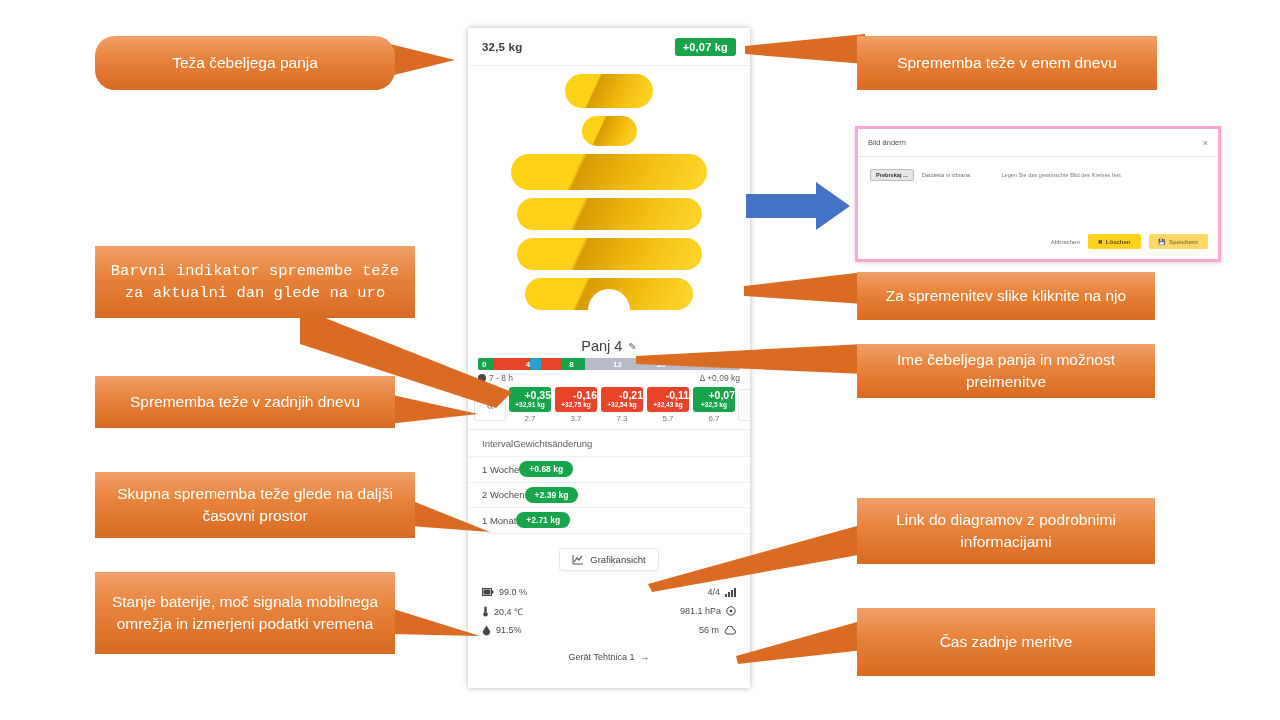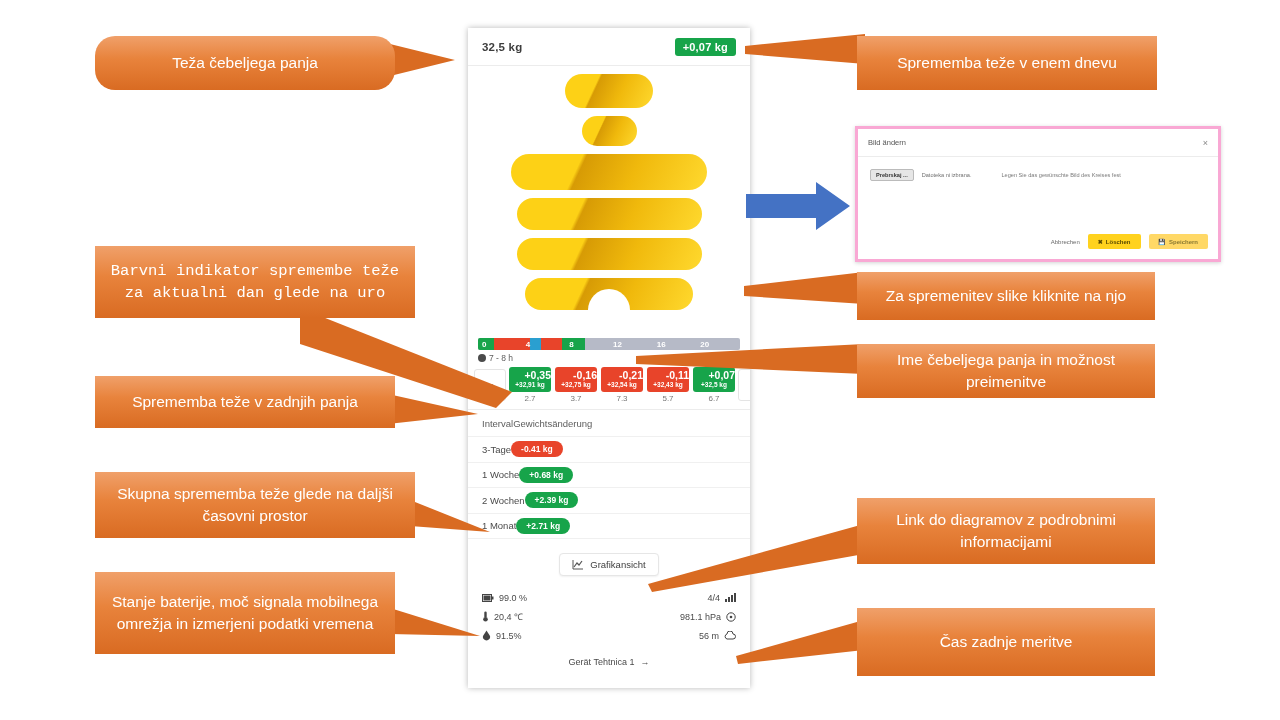--- a/index.html
+++ b/index.html
@@ -179,20 +179,24 @@
       <div class="bar" style="width:185px;height:32px;margin-top:8px;">
           <i></i>
         </div>
       <div class="bar" style="width:168px;height:32px;margin-top:8px;">
         <i></i>
         <span class="notch"></span>
       </div>
     </div>
   </div>
 
+  <div class="hive-name">
+    <span>Panj 4</span>
+    <span class="pencil">✎</span>
+  </div>
 
   <div class="hour-section">
     <div class="hour-bar">
       <span class="hseg" style="width:6%;background:#17a44a;"></span>
       <span class="hseg" style="width:14%;background:#e8442a;"></span>
       <span class="hseg" style="width:4%;background:#2a9fd0;"></span>
       <span class="hseg" style="width:8%;background:#e8442a;"></span>
       <span class="hseg" style="width:9%;background:#17a44a;"></span>
       <div class="hour-ticks">
         <span class="htick">0</span>
@@ -259,24 +263,20 @@
     </div>
     <div class="nav-arrow">»</div>
   </div>
 
   <div class="tbl">
     <div class="trow head">
       <span class="th">Interval</span>
       <span class="th">Gewichtsänderung</span>
     </div>
     <div class="trow">
-      <span class="td">3-Tage</span>
-      <span class="pill neg">-0.41 kg</span>
-    </div>
-    <div class="trow">
       <span class="td">1 Woche</span>
       <span class="pill pos">+0.68 kg</span>
     </div>
     <div class="trow">
       <span class="td">2 Wochen</span>
       <span class="pill pos">+2.39 kg</span>
     </div>
     <div class="trow">
       <span class="td">1 Monat</span>
       <span class="pill pos">+2.71 kg</span>
@@ -388,21 +388,21 @@
 <div class="callout" style="left:857px;top:36px;width:300px;height:54px;">Sprememba teže v enem dnevu</div>
 
 <svg style="position:absolute;left:300px;top:300px;" width="220" height="120">
   <polygon points="0,8 212,92 196,108 0,44" fill="#d96b22"></polygon>
 </svg>
 <div class="callout" style="left:95px;top:246px;width:320px;height:72px;font-family:Liberation Mono, monospace;">Barvni indikator spremembe teže za aktualni dan glede na uro</div>
 
 <svg style="position:absolute;left:388px;top:392px;" width="90" height="40">
   <polygon points="0,2 90,22 0,32" fill="#d96b22"></polygon>
 </svg>
-<div class="callout" style="left:95px;top:376px;width:300px;height:52px;">Sprememba teže v zadnjih panja</div>
+<div class="callout" style="left:95px;top:376px;width:300px;height:52px;">Sprememba teže v zadnjih dnevu</div>
 
 <svg style="position:absolute;left:410px;top:500px;" width="80" height="44">
   <polygon points="0,0 80,32 0,26" fill="#d96b22"></polygon>
 </svg>
 <div class="callout" style="left:95px;top:472px;width:320px;height:66px;">Skupna sprememba teže glede na daljši časovni prostor</div>
 
 <svg style="position:absolute;left:390px;top:608px;" width="90" height="44">
   <polygon points="0,0 90,28 0,26" fill="#d96b22"></polygon>
 </svg>
 <div class="callout" style="left:95px;top:572px;width:300px;height:82px;">Stanje baterije, moč signala mobilnega omrežja in izmerjeni podatki vremena</div>

